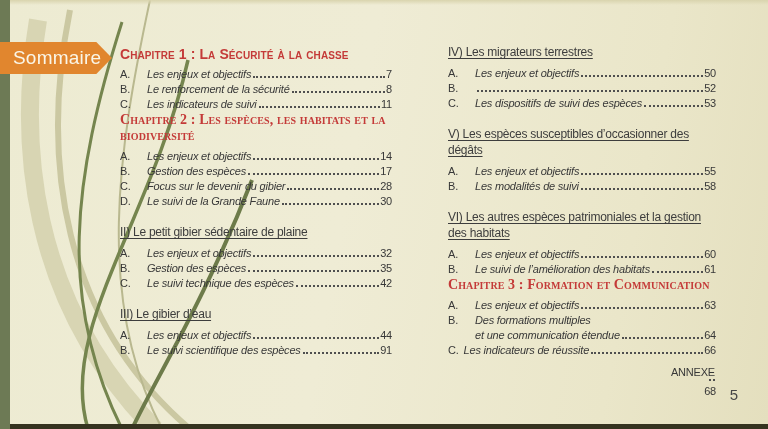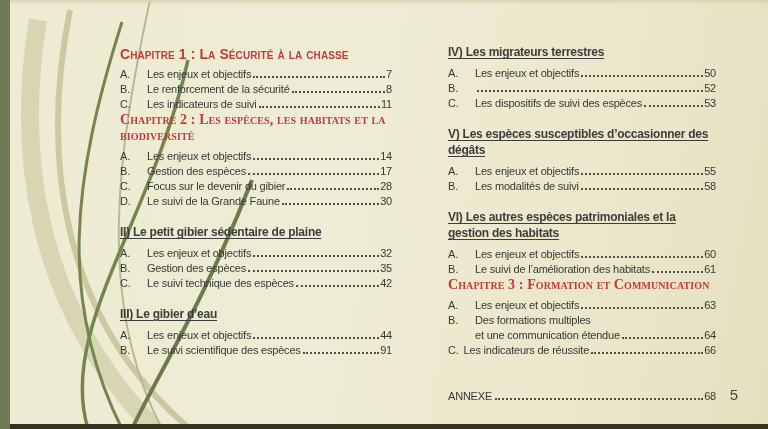--- a/index.html
+++ b/index.html
@@ -25,33 +25,33 @@
   
   .col{position:absolute;z-index:3;color:#3b3b3b;}
   .col-left{left:120px;top:46px;width:272px;}
   .col-right{left:448px;top:44px;width:268px;}
   .chap{
     color:#c43a38;font-variant:small-caps;font-weight:600;
     font-size:14px;line-height:16px;letter-spacing:.1px;margin:0 0 5px 0;
   }
   .chap.gap{font-family:Liberation Serif, serif;}
   .sect{
-    color:#3d3d3d;font-weight:700;font-size:12px;letter-spacing:-.25px;line-height:16px;
+    color:#3d3d3d;font-weight:400;font-size:12px;letter-spacing:-.25px;line-height:16px;
     text-decoration:underline;text-decoration-thickness:1px;text-underline-offset:2px;
     margin:0 0 6px 0;
   }
   .sect.gap{margin-top:16px;}
   .rows{margin:0 0 0 0;}
   .row{display:flex;align-items:flex-end;font-size:11px;line-height:14px;margin-bottom:1px;letter-spacing:-.2px;color:#383838;}
   .row .lt{flex:0 0 27px;}
-  .row .lb{white-space:nowrap;}
+  .row .lb{white-space:nowrap;font-style:italic;}
   .row .dots{flex:1;min-width:6px;border-bottom:2px dotted #4f4f4f;margin:0 1px 3px 2px;}
   .row .pg{flex:0 0 auto;}
   .row.tight .lt{flex:0 0 auto;margin-right:5px;}
-  .annexe{margin-top:32px;}
+  .annexe{margin-top:8px;flex-direction:column;}
   .annexe .lt{flex:0 0 auto;margin-right:1px;}
   .page-number{position:absolute;right:30px;top:386px;font-size:15px;color:#474747;z-index:6;}
 </style>
 </head>
 <body>
 
 <div class="slide">
 
   <svg class="curves" width="300" height="429" viewBox="0 0 300 429">
     <path d="M38,20 C18,140 28,300 155,429" fill="none" stroke="#d8d5b3" stroke-width="18"></path>
@@ -59,20 +59,23 @@
     <path d="M150,0 C118,150 95,300 162,429" fill="none" stroke="#b9b88f" stroke-width="2"></path>
     <path d="M122,22 C72,180 58,300 122,429" fill="none" stroke="#75854e" stroke-width="3"></path>
     <path d="M188,60 C152,220 58,330 88,429" fill="none" stroke="#75854e" stroke-width="3.5"></path>
     <path d="M252,180 C205,300 155,380 132,429" fill="none" stroke="#6d7b4a" stroke-width="4"></path>
   </svg>
 
   <div class="top-shade"></div>
   <div class="left-strip"></div>
   <div class="bottom-strip"></div>
 
+  <div class="banner">
+    <span>Sommaire</span>
+  </div>
 
   <div class="col col-left">
 
     <div class="chap">Chapitre 1 : La Sécurité à la chasse</div>
     <div class="rows">
       <div class="row">
         <span class="lt">A.</span>
         <span class="lb">Les enjeux et objectifs</span>
         <span class="dots"></span>
         <span class="pg">7</span>

